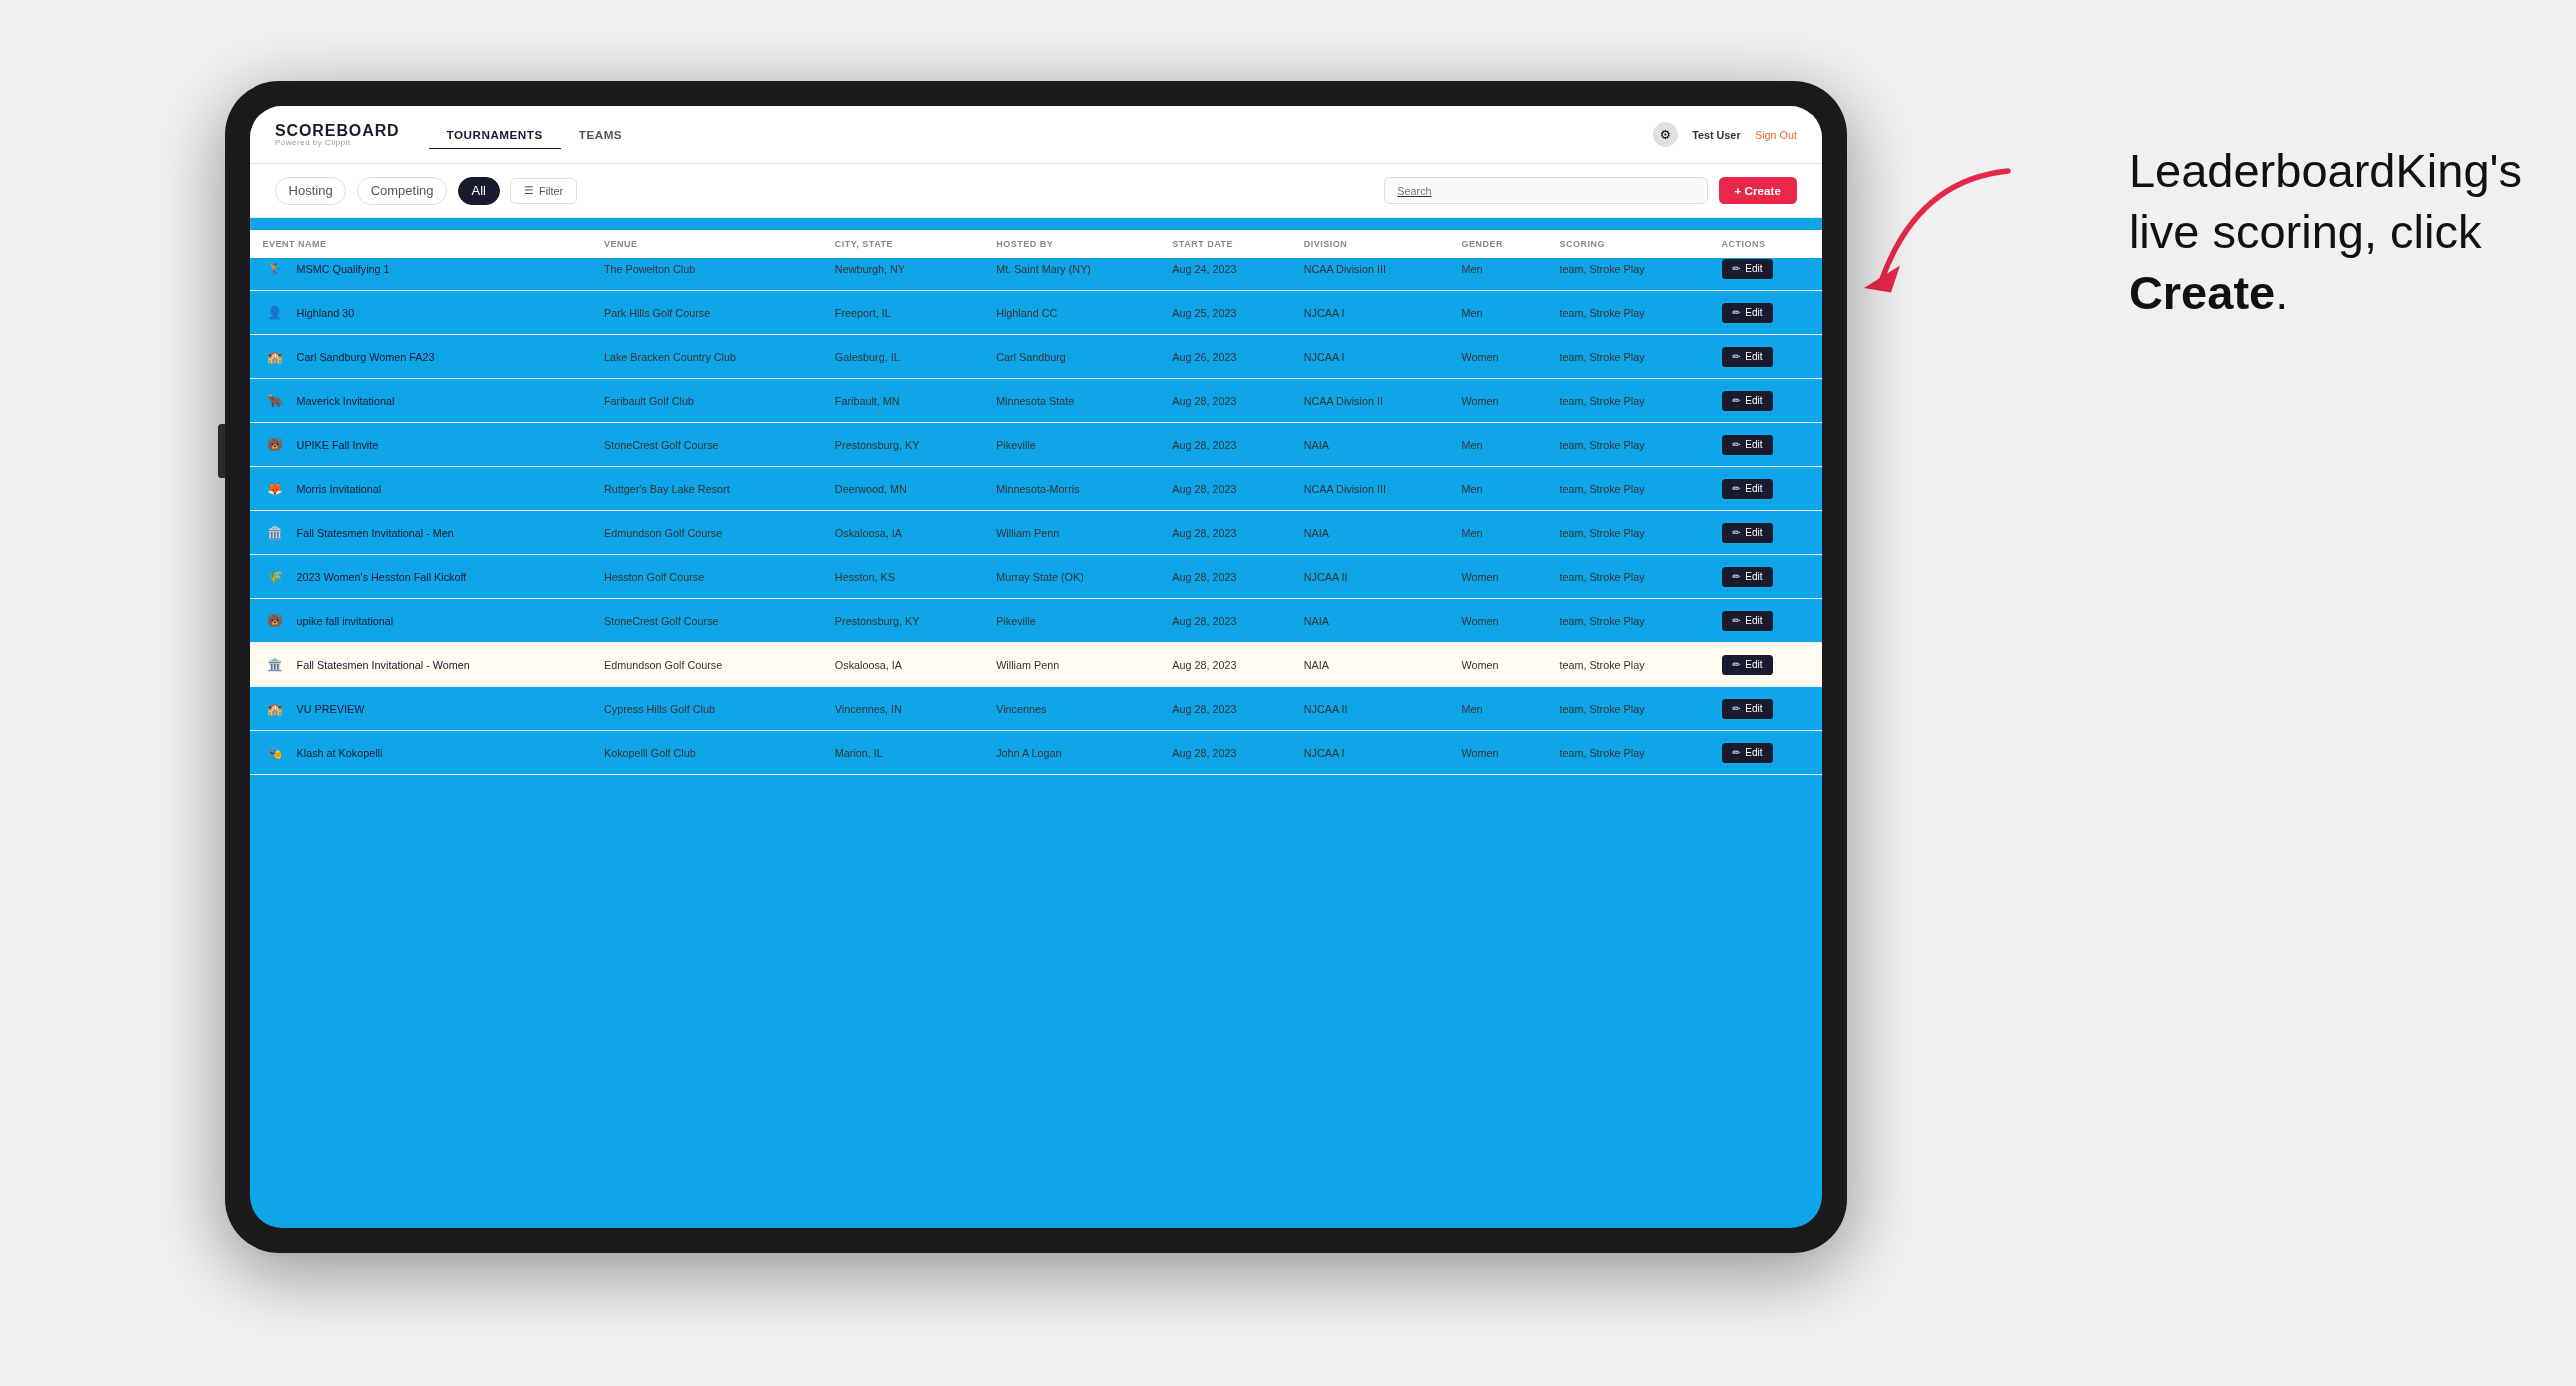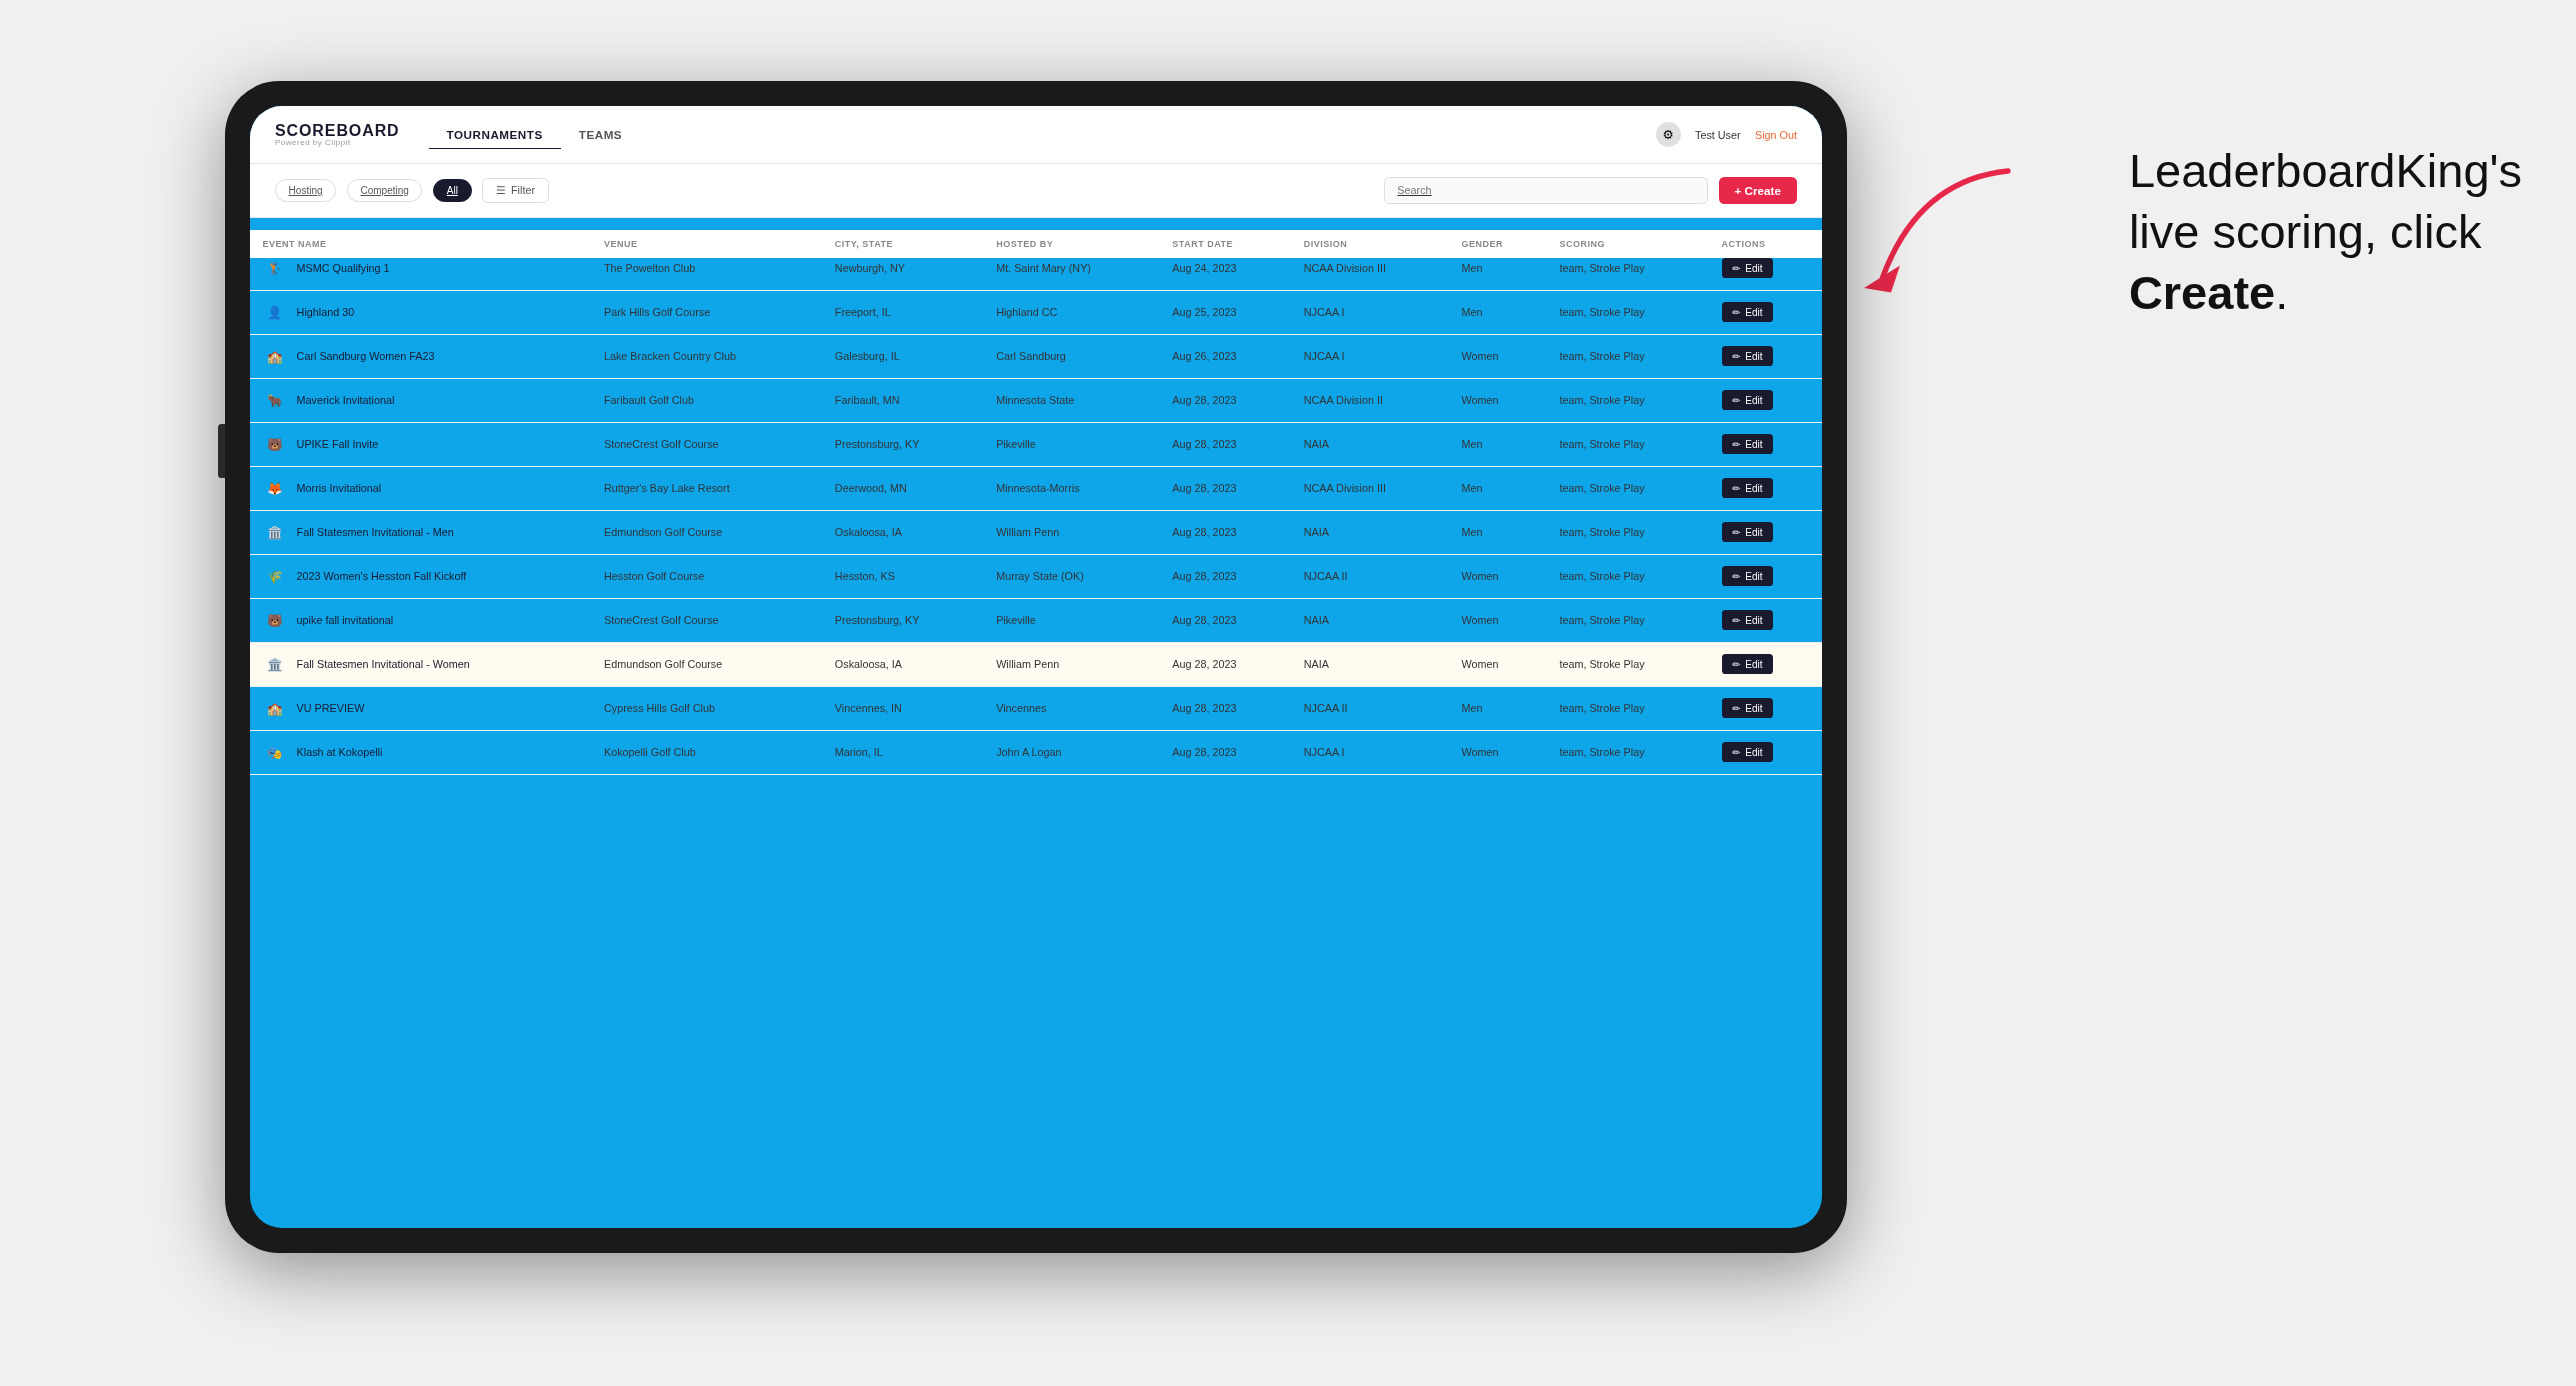--- a/index.html
+++ b/index.html
@@ -140,20 +140,21 @@
       display: flex;
       align-items: center;
       justify-content: center;
       cursor: pointer;
       font-size: 12.6px;
     }
 
     .user-text {
       font-size: 10.8px;
       color: #333;
+      font-weight: bold;
     }
 
     .sign-out {
       font-size: 10.8px;
       color: #e63 ;
       cursor: pointer;
     }
 
     
     .toolbar {
@@ -162,25 +163,24 @@
       padding: 12.6px 25px;
       gap: 10.8px;
       border-bottom: 0.9px solid #eee;
       background: #fff;
     }
 
     .filter-btn {
       padding: 5.4px 12.6px;
       border: 0.9px solid #ddd;
       border-radius: 14.4px;
-      font-size: 10px;
+      font-size: 13px;
       background: #fff;
       color: #555;
       cursor: pointer;
-      text-decoration: underline;
     }
 
     .filter-btn.active {
       background: #1a1a2e;
       color: #fff;
       border-color: #1a1a2e;
     }
 
     .filter-icon-btn {
       display: flex;

